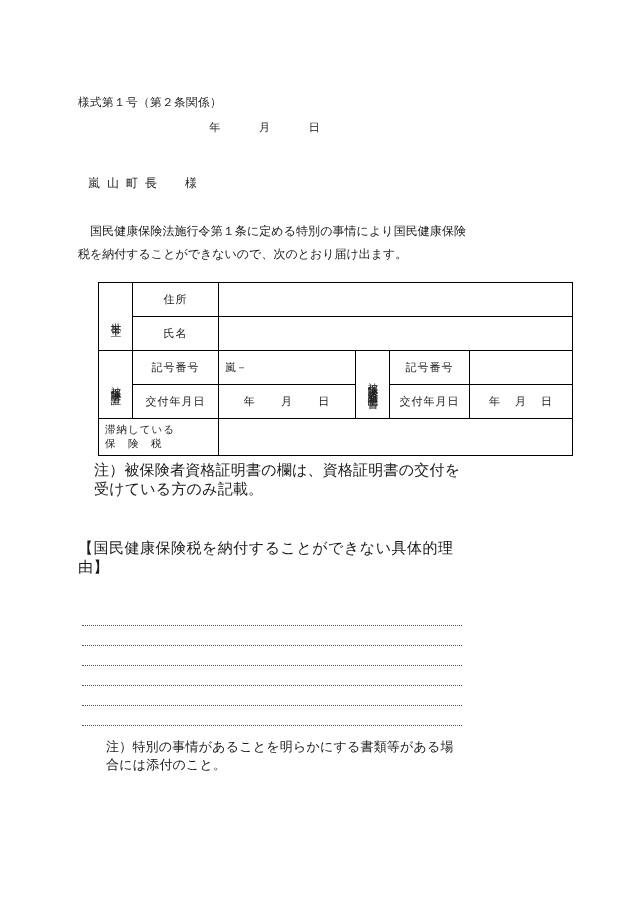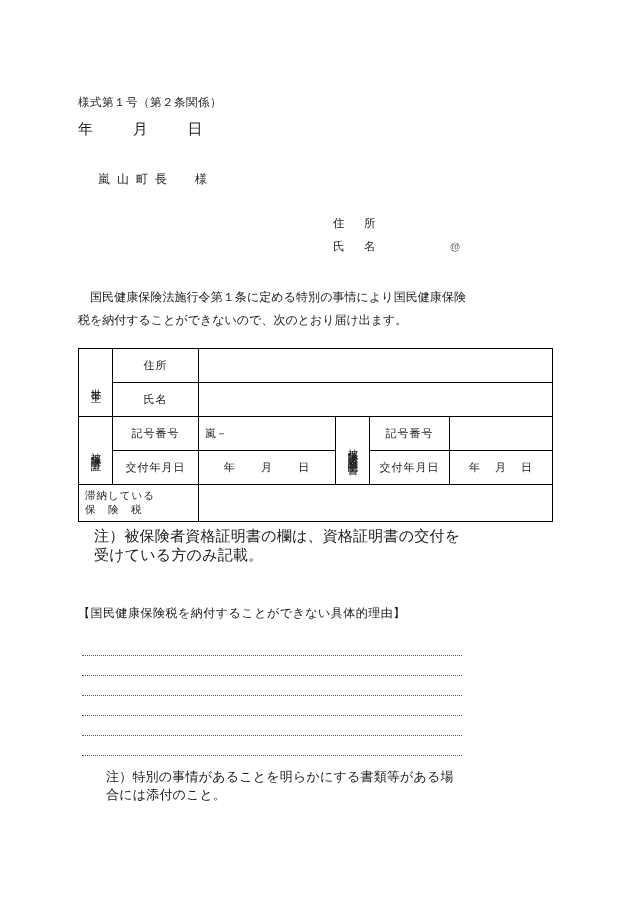--- a/index.html
+++ b/index.html
@@ -29,32 +29,32 @@
     margin: 0 0 10px 0;
   }
   .doc-title {
     text-align: center;
     font-size: 12.5px;
     letter-spacing: 5px;
     margin: 0 0 36px 0;
     padding-left: 18px;
   }
   .date-line {
-    text-align: left;
-    font-size: 15px;
+    text-align: center;
+    font-size: 11px;
     letter-spacing: 1px;
-    margin: 0 14px 32px 0;
+    margin: 0 14px 40px 0;
   }
   .date-line span { display: inline-block; }
   .date-y { margin-right: 34px; }
   .date-m { margin-right: 34px; }
   .addressee {
     font-size: 12px;
     letter-spacing: 2px;
-    margin: 0 0 28px 20px;
+    margin: 0 0 28px 10px;
   }
   .addressee .sama {
     margin-left: 26px;
     letter-spacing: 0;
   }
   .submitter {
     font-size: 11.5px;
     margin: 0 0 32px 0;
     padding-left: 255px;
   }
@@ -77,20 +77,21 @@
     line-height: 1.9;
     margin: 0 0 16px 0;
     text-align: justify;
   }
   .body-text .indent { margin-left: 12px; }
 
   table.main {
     border-collapse: collapse;
     width: 100%;
     table-layout: fixed;
+    margin-left: 20px;
   }
   table.main td {
     border: 1px solid #000;
     font-size: 11px;
     padding: 4px 6px;
     vertical-align: middle;
     height: 34px;
     box-sizing: border-box;
   }
   .vert {
@@ -117,24 +118,24 @@
     line-height: 1.35;
     letter-spacing: 1px;
     font-size: 10.5px;
   }
   .note {
     font-size: 15px;
     margin: 5px 0 0 16px;
     letter-spacing: 0.2px;
   }
   .reason-heading {
-    font-size: 12px;
+    font-size: 15px;
     font-weight: normal;
     letter-spacing: 0.5px;
-    margin: 40px 0 14px 0;
+    margin: 40px 0 29px 0;
   }
   .rule-lines {
     margin: 0 4px;
   }
   .rule {
     border-bottom: 1px dotted #555;
     height: 19px;
   }
   .note-bottom {
     font-size: 13px;
@@ -153,29 +154,20 @@
   <div class="date-line">
     <span class="date-y">年</span>
     <span class="date-m">月</span>
     <span class="date-d">日</span>
   </div>
 
   <div class="addressee">
     <span>嵐 山 町 長</span><span class="sama">様</span>
   </div>
 
-  <div class="submitter">
-    <div class="submitter-row">
-      <span class="submitter-label">住　所</span>
-    </div>
-    <div class="submitter-row">
-      <span class="submitter-label">氏　名</span>
-      <span class="submitter-seal">㊞</span>
-    </div>
-  </div>
 
   <p class="body-text">
     <span class="indent">国民健康保険法施行令第１条に定める特別の事情により国民健康保険税を納付することができないので、次のとおり届け出ます。</span>
   </p>
 
   <table class="main">
     <colgroup>
       <col style="width:34px">
       <col style="width:86px">
       <col style="width:137px">

